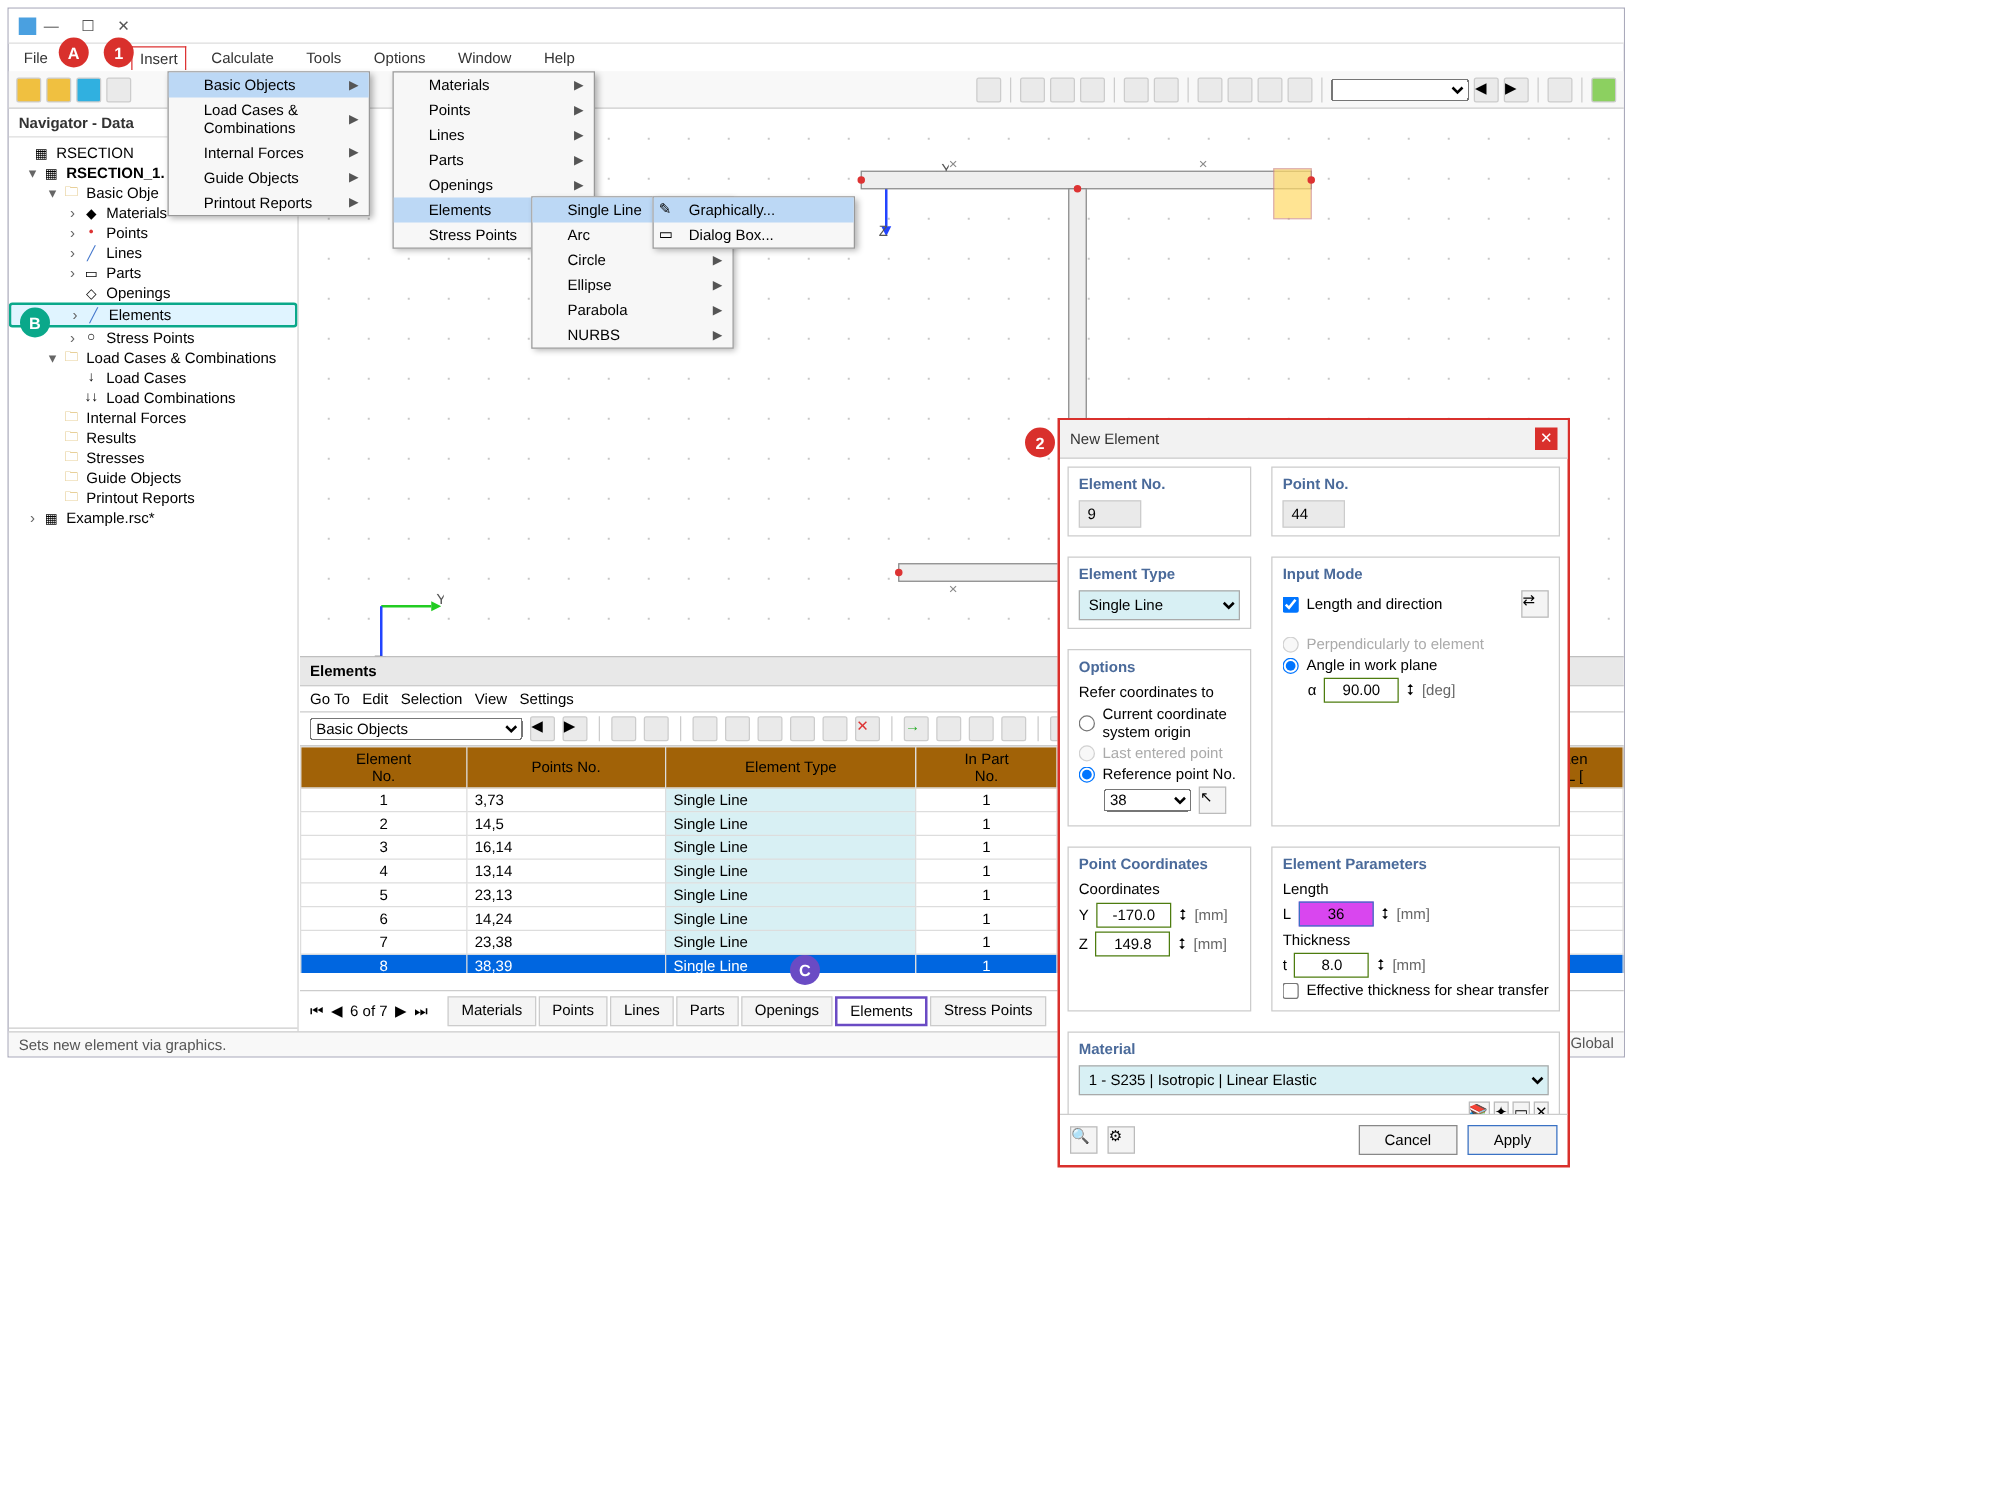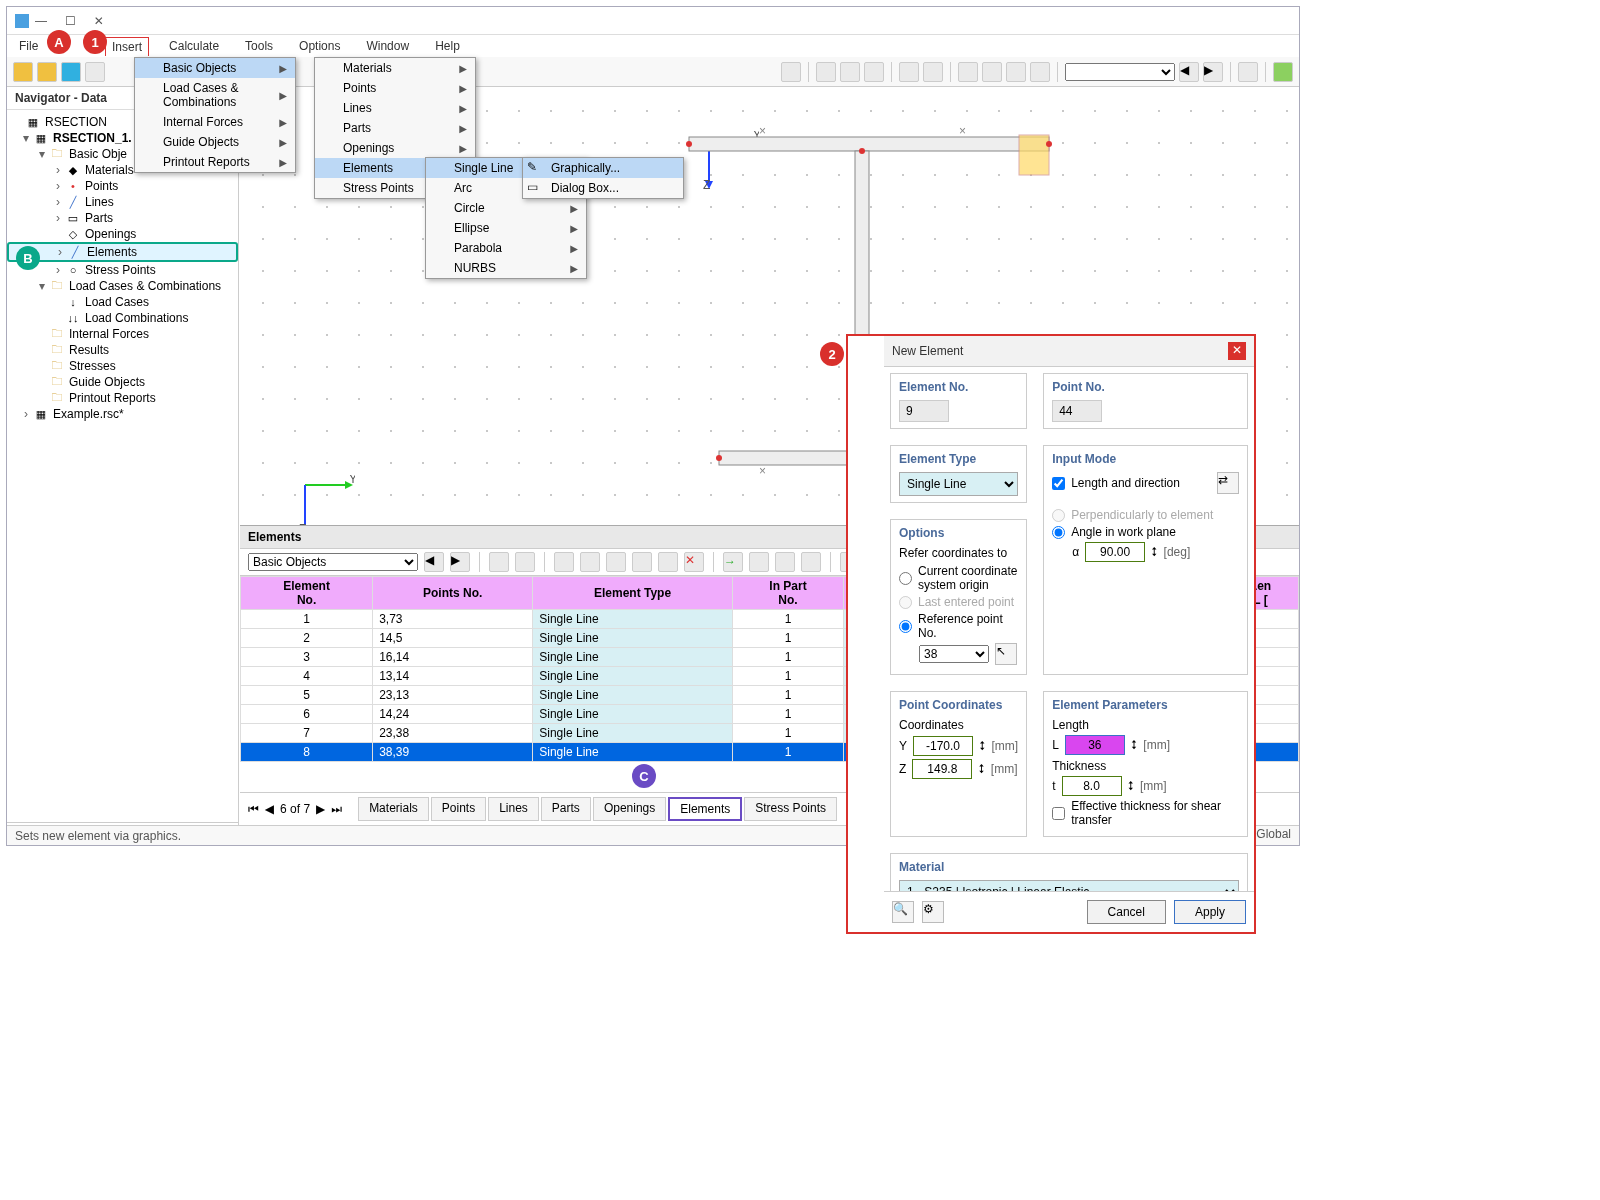--- a/index.html
+++ b/index.html
@@ -54,41 +54,41 @@
 .panel4 { left: 505px; top: 0; }
 
 .bottom-panel { position: absolute; left: 233px; right: 0; bottom: 20px; height: 300px; border-top: 1px solid #aaa; background: #fff; display: flex; flex-direction: column; }
 .bp-title { background: #e8e8e8; padding: 4px 8px; font-weight: 600; border-bottom: 1px solid #ccc; }
 .bp-toolbar { display: flex; align-items: center; gap: 10px; padding: 3px 8px; border-bottom: 1px solid #ccc; font-size: 12px; }
 .bp-toolbar2 { display: flex; align-items: center; gap: 6px; padding: 3px 8px; border-bottom: 1px solid #ccc; }
 .bp-toolbar2 select { font-size: 12px; }
 .bp-table { flex: 1; overflow: auto; }
 .bp-table table { border-collapse: collapse; width: 100%; }
 .bp-table th, .bp-table td { border: 1px solid #ddd; padding: 2px 6px; text-align: center; font-size: 12px; background: #fff; }
-.bp-table th { background: #f0abfc; font-weight: bold; }
+.bp-table th { background: #a16207; font-weight: normal; }
 .bp-table tr.sel td { background: #0066e0; color: #fff; }
 .bp-table td.left { text-align: left; }
 .bp-table td.bluecell { background: #d8f0f4; }
 .bp-table tr.sel td.bluecell { background: #0066e0; }
 
 .bp-pager { display: flex; align-items: center; padding: 4px 8px; gap: 6px; border-top: 1px solid #ccc; }
 .bp-tabs { display: flex; gap: 2px; margin-left: 10px; }
 .bp-tab { padding: 3px 10px; border: 1px solid #ccc; background: #f4f4f4; cursor: pointer; }
 .bp-tab.active { border: 2px solid #6a4bc4; background: #fff; }
 
 .statusbar { height: 20px; border-top: 1px solid #ccc; display: flex; align-items: center; padding: 0 8px; font-size: 11px; color: #555; background: #f8f8f8; position: absolute; bottom: 0; left: 0; right: 0; }
 .statusbar .sb-right { margin-left: auto; display: flex; gap: 6px; }
 .sb-chip { border: 1px solid #ccc; padding: 1px 6px; }
 
 .callout { position: absolute; width: 24px; height: 24px; border-radius: 50%; color: #fff; font-weight: bold; display: flex; align-items: center; justify-content: center; font-size: 13px; z-index: 200; }
 .callout.red { background: #d9302c; }
 .callout.teal { background: #0aa88a; }
 .callout.purple { background: #6a4bc4; }
 
-.dialog { position: absolute; left: 846px; top: 334px; width: 410px; height: 600px; border: 2px solid #d9302c; background: #fff; z-index: 100; display: flex; flex-direction: column; padding-left: 36px; }
+.dialog { position: absolute; left: 846px; top: 334px; width: 410px; height: 600px; border: 2px solid #d9302c; background: #fff; z-index: 100; display: flex; flex-direction: column; }
 .dlg-title { background: #f2f2f2; padding: 6px 8px; display: flex; align-items: center; border-bottom: 1px solid #ccc; }
 .dlg-title .t { flex: 1; color: #333; }
 .dlg-close { width: 18px; height: 18px; background: #d9302c; color: #fff; text-align: center; line-height: 16px; font-size: 12px; cursor: pointer; }
 .dlg-body { flex: 1; padding: 6px; display: grid; grid-template-columns: 1fr; gap: 16px; overflow-y: auto; }
 .card { border: 1px solid #ccc; padding: 6px 8px; }
 .card .hdr { color: #4a6a9a; font-weight: 600; margin-bottom: 6px; }
 .card.full { grid-column: 1 / 3; }
 .field-row { display: flex; align-items: center; gap: 6px; margin: 3px 0; }
 .field-row input[type=text] { width: 60px; text-align: center; padding: 2px 4px; border: 1px solid #4d7c0f; }
 .field-row .unit { color: #666; }
@@ -297,20 +297,27 @@
           <text x="290" y="18" fill="#888">×</text>
         <text x="90" y="358" fill="#888">×</text>
           <text x="290" y="358" fill="#888">×</text>
       </svg>
 
     </div>
   </div>
 
   <div class="bottom-panel">
     <div class="bp-title">Elements</div>
+    <div class="bp-toolbar">
+      <span>Go To</span>
+      <span>Edit</span>
+      <span>Selection</span>
+      <span>View</span>
+      <span>Settings</span>
+    </div>
     <div class="bp-toolbar2">
       <select style="width:170px"><option>Basic Objects</option></select>
       <div class="tool-btn">◀</div>
       <div class="tool-btn">▶</div>
       <div class="tool-sep"></div>
       <div class="tool-btn"></div>
       <div class="tool-btn"></div>
       <div class="tool-sep"></div>
       <div class="tool-btn"></div>
       <div class="tool-btn"></div>

